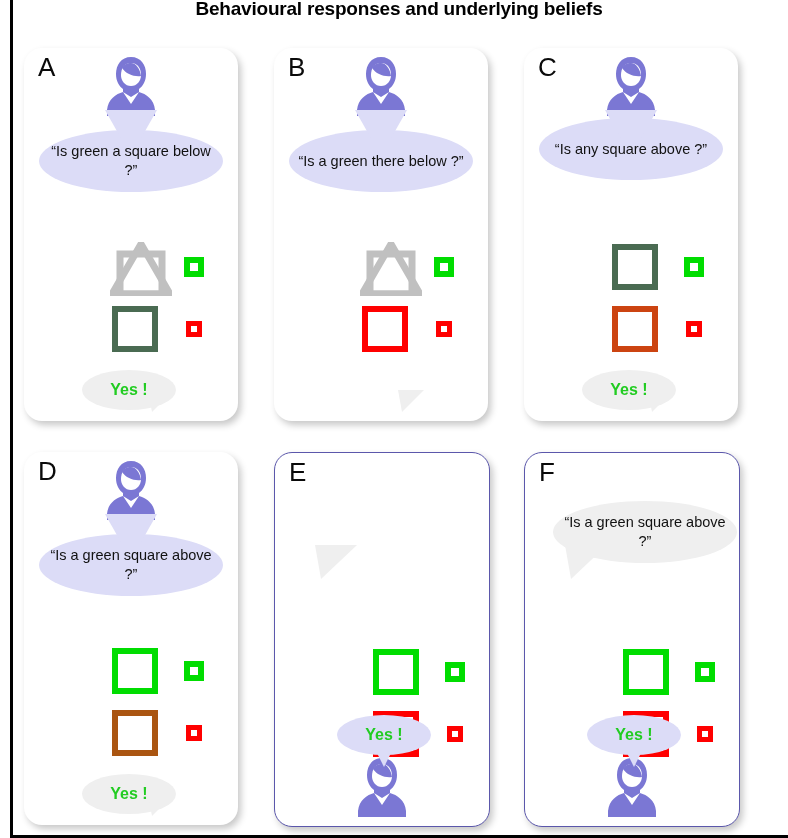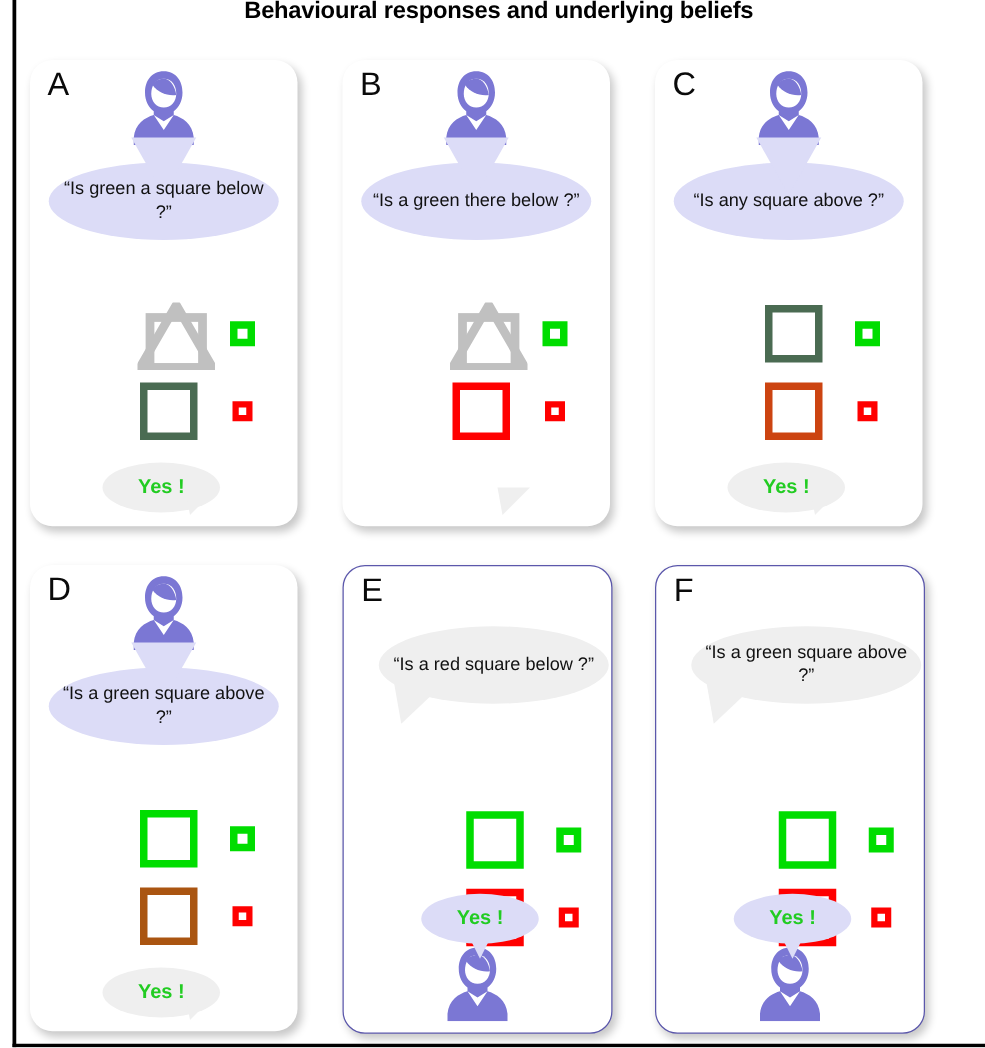--- a/index.html
+++ b/index.html
@@ -206,21 +206,21 @@
       <div class="panel" style="left: 524px; top: 48px;">
         <div class="panel-letter">C</div>
         <div class="avatar" style="left: 78px; top: 6px;">
           <svg width="58" height="62" viewBox="0 0 58 62">
             <path d="M29 3 C19 3 14 11 14 20 C14 27 17 32 21 35 L21 38 C14 40 6 45 5 56 L5 62 L53 62 L53 56 C52 45 44 40 37 38 L37 35 C41 32 44 27 44 20 C44 11 39 3 29 3 Z" fill="#7b77d4"></path>
             <path d="M29 9 C22 9 19 15 19 21 C19 27 23 32 29 32 C35 32 39 27 39 21 C39 15 36 9 29 9 Z" fill="#ffffff"></path>
             <path d="M20 14 C24 20 32 23 39 22 C38 15 34 9 29 9 C25 9 21 11 20 14 Z" fill="#7b77d4"></path>
             <path d="M21 38 L29 50 L37 38 L29 43 Z" fill="#ffffff"></path>
           </svg>
         </div>
-        <div class="bubble q lav" style="left: 15px; top: 82px;">
+        <div class="bubble q lav" style="left: 15px; top: 70px;">
           <span class="btext">“Is any square above ?”</span>
         </div>
         <div class="tail-down tail-lav-down" style="left: 81px; top: 62px;"></div>
         <div class="big-square" style="left: 88px; top: 196px; width: 46px; height: 46px; border: 6px solid rgb(74, 107, 82);"></div>
         <div class="mini" style="width: 20px; height: 20px; border: 6px solid rgb(0, 221, 0); left: 160px; top: 209px;"></div>
         <div class="big-square" style="left: 88px; top: 258px; width: 46px; height: 46px; border: 6px solid rgb(204, 68, 17);"></div>
         <div class="mini" style="width: 16px; height: 16px; border: 5px solid rgb(255, 0, 0); left: 162px; top: 273px;"></div>
         <div class="bubble a gray" style="left: 58px; top: 322px;">
           <span class="btext ans-text">Yes !</span>
         </div>
@@ -251,23 +251,20 @@
       </div>
       <div class="panel bordered" style="left: 274px; top: 452px;">
         <div class="panel-letter">E</div>
         <div class="avatar" style="left: 78px; top: 302px;">
           <svg width="58" height="62" viewBox="0 0 58 62">
             <path d="M29 3 C19 3 14 11 14 20 C14 27 17 32 21 35 L21 38 C14 40 6 45 5 56 L5 62 L53 62 L53 56 C52 45 44 40 37 38 L37 35 C41 32 44 27 44 20 C44 11 39 3 29 3 Z" fill="#7b77d4"></path>
             <path d="M29 9 C22 9 19 15 19 21 C19 27 23 32 29 32 C35 32 39 27 39 21 C39 15 36 9 29 9 Z" fill="#ffffff"></path>
             <path d="M20 14 C24 20 32 23 39 22 C38 15 34 9 29 9 C25 9 21 11 20 14 Z" fill="#7b77d4"></path>
             <path d="M21 38 L29 50 L37 38 L29 43 Z" fill="#ffffff"></path>
           </svg>
-        </div>
-        <div class="bubble q gray" style="left: 28px; top: 48px;">
-          <span class="btext">“Is a red square below ?”</span>
         </div>
         <div class="tail-gray-sw" style="left: 40px; top: 92px;"></div>
         <div class="big-square" style="left: 98px; top: 196px; width: 46px; height: 46px; border: 6px solid rgb(0, 221, 0);"></div>
         <div class="mini" style="width: 20px; height: 20px; border: 6px solid rgb(0, 221, 0); left: 170px; top: 209px;"></div>
         <div class="big-square" style="left: 98px; top: 258px; width: 46px; height: 46px; border: 6px solid rgb(255, 0, 0);"></div>
         <div class="mini" style="width: 16px; height: 16px; border: 5px solid rgb(255, 0, 0); left: 172px; top: 273px;"></div>
         <div class="bubble a lav" style="left: 62px; top: 262px;">
           <span class="btext ans-text">Yes !</span>
         </div>
         <div class="tail-up-small" style="left: 96px; top: 288px;"></div>

